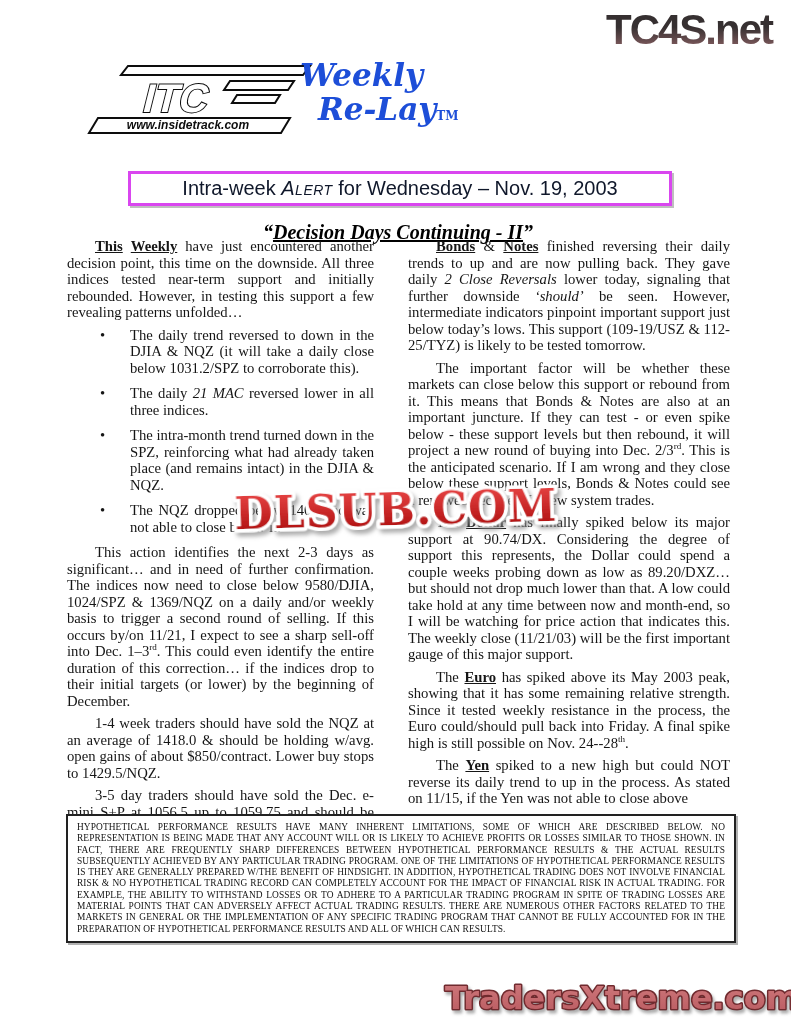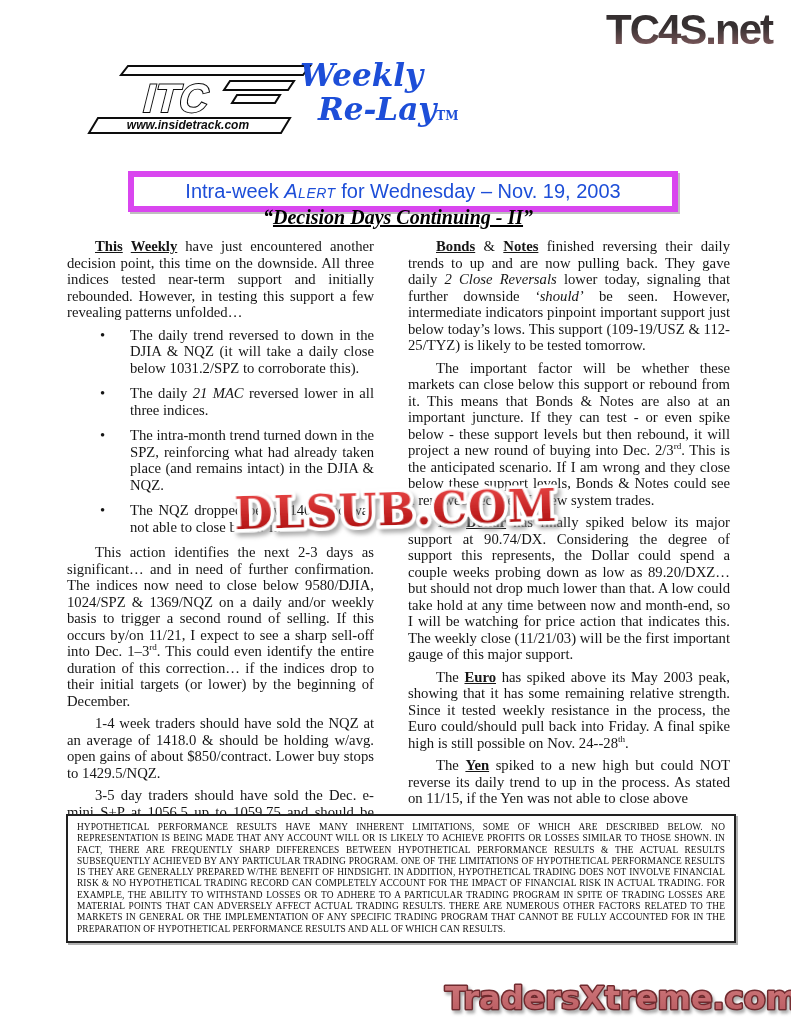--- a/index.html
+++ b/index.html
@@ -12,27 +12,27 @@
   .masthead-logo{position:absolute;left:82px;top:60px;}
   .masthead-title{
     position:absolute;left:300px;top:58px;width:190px;
     font-family:"DejaVu Serif",serif;font-weight:bold;font-style:italic;
     font-size:31px;line-height:34px;color:#1d4ed8;letter-spacing:0px;
   }
   .masthead-title .line2{margin-left:18px;}
   .masthead-title .tm{font-size:12px;font-style:normal;vertical-align:baseline;letter-spacing:0;}
   .alert-banner{
     position:absolute;left:128px;top:171px;width:538px;height:29px;
-    border:6px solid #d946ef;box-shadow:2px 2px 0 rgba(0,0,0,0.25);
+    border:3px solid #d946ef;box-shadow:2px 2px 0 rgba(0,0,0,0.25);
     display:flex;align-items:center;justify-content:center;
-    font-family:"Liberation Sans",sans-serif;font-size:20px;color:#1d4ed8;background:#fff;
+    font-family:"Liberation Sans",sans-serif;font-size:20px;color:#0f172a;background:#fff;
   }
   
   .page-title{
-    position:absolute;left:60px;top:206px;width:676px;text-align:center;
+    position:absolute;left:60px;top:221px;width:676px;text-align:center;
     font-weight:bold;font-style:italic;font-size:20px;color:#000;
   }
   .page-title .ul{text-decoration:underline;}
   
   .columns{
     position:absolute;left:67px;top:238px;width:663px;
     display:flex;gap:34px;
     font-size:14.7px;line-height:16.5px;text-align:justify;
   }
   .col-left{width:307px;}

